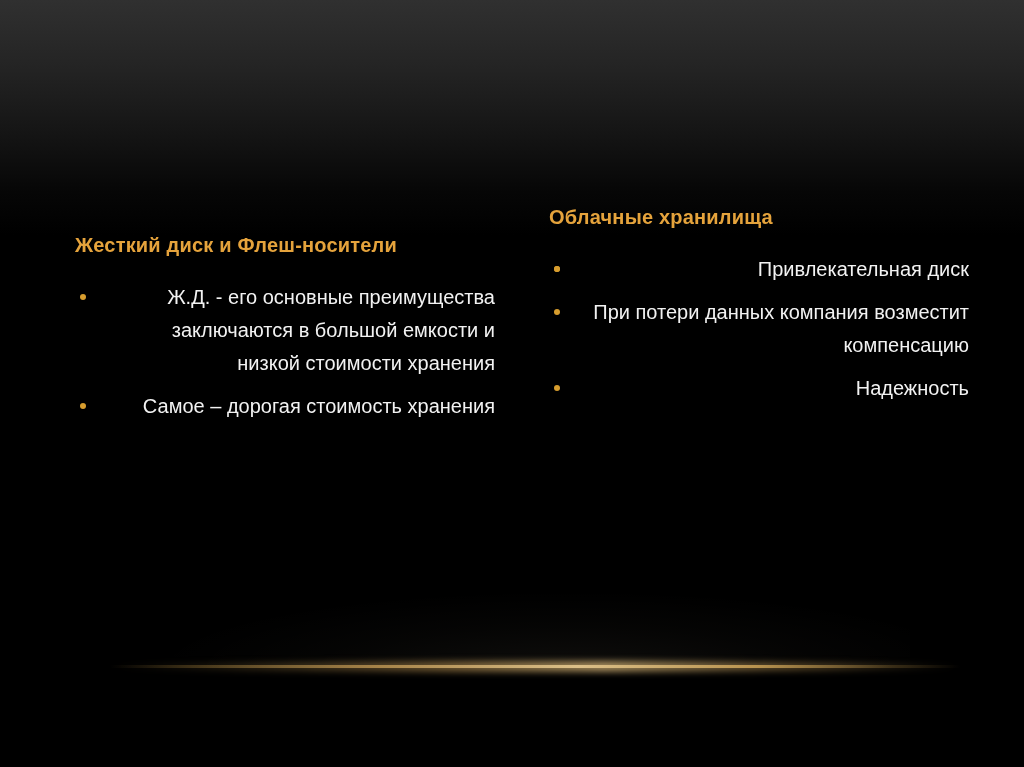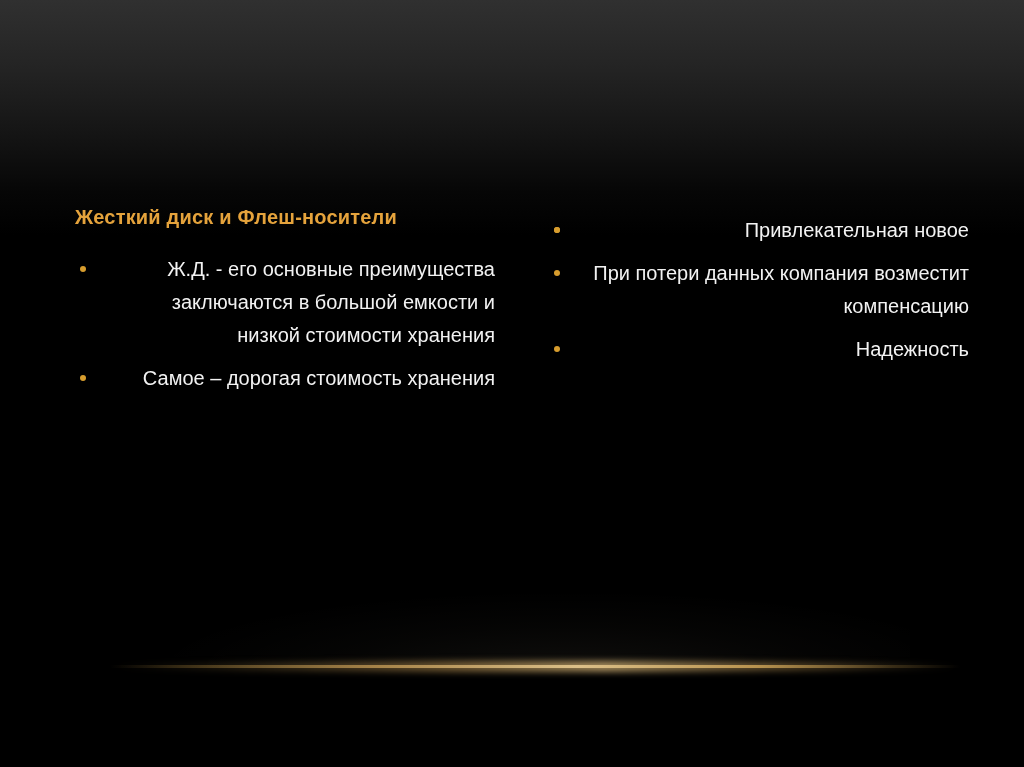--- a/index.html
+++ b/index.html
@@ -107,31 +107,32 @@
     border-radius: 50%;
   }
 </style>
 </head>
 <body>
 
 <div class="slide">
   <div class="top-gradient"></div>
 
   <div class="column left">
-    <h2 class="column-heading accent-text" style="color: rgb(229, 163, 60);">Жесткий диск и Флеш-носители</h2>
+    <h2 class="column-heading accent-text" style="color: rgb(229, 163, 60); margin-top: 28px;">Жесткий диск и Флеш-носители</h2>
     <ul class="bullets" style="color: rgb(242, 242, 242);">
         <li><span class="dot" style="background: rgb(215, 157, 46);"></span><span>Ж.Д. - его основные преимущества заключаются в большой емкости и низкой стоимости хранения</span></li>
         <li><span class="dot" style="background: rgb(215, 157, 46);"></span><span>Самое – дорогая стоимость хранения</span></li>
       </ul>
   </div>
 
   <div class="column right">
+    <h2 class="column-heading accent-text" style="color: rgb(229, 163, 60);">Облачные хранилища</h2>
     <ul class="bullets" style="color: rgb(242, 242, 242);">
         <li><span class="dot" style="background: rgb(215, 157, 46);"></span></li>
-        <li><span class="dot" style="background: rgb(215, 157, 46);"></span><span>Привлекательная новое</span></li>
+        <li><span class="dot" style="background: rgb(215, 157, 46);"></span><span>Привлекательная диск</span></li>
         <li><span class="dot" style="background: rgb(215, 157, 46);"></span><span>При потери данных компания возместит компенсацию</span></li>
         <li><span class="dot" style="background: rgb(215, 157, 46);"></span><span>Надежность</span></li>
       </ul>
   </div>
 
   <div class="bottom-haze"></div>
   <div class="glow-line">
     <div class="soft"></div>
     <div class="core"></div>
   </div>

